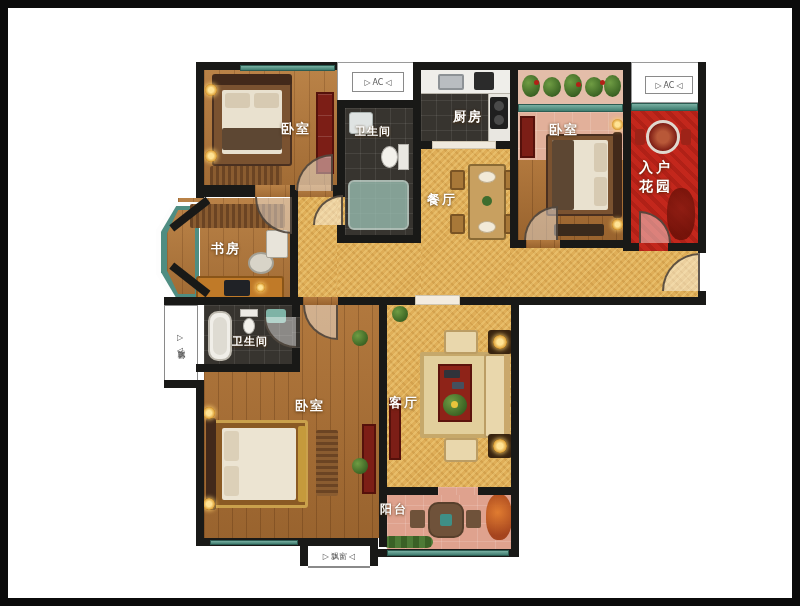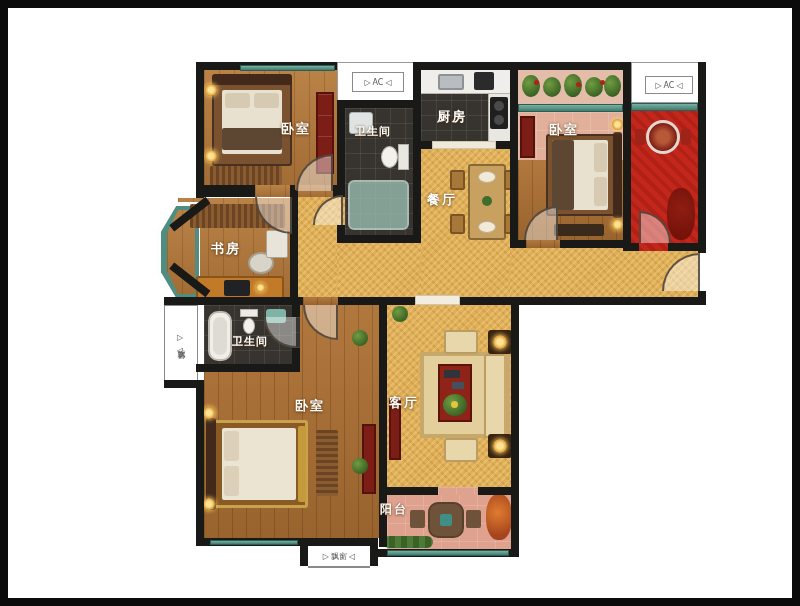--- a/index.html
+++ b/index.html
@@ -269,22 +269,26 @@
       <span>◁</span>
   </div>
   <div class="marker" style="left:310px;top:548px;width:58px;height:16px;border:0;background:transparent;">
     <span>▷</span>
       <span>飘窗</span>
       <span>◁</span>
   </div>
 
   <div class="room-label" style="left:264px;top:120px;">卧室</div>
   <div class="room-label" style="left:341px;top:124px;font-size:11px;letter-spacing:1px;">卫生间</div>
-  <div class="room-label" style="left:420px;top:108px;">厨房</div>
+  <div class="room-label" style="left:436px;top:108px;">厨房</div>
   <div class="room-label" style="left:532px;top:121px;">卧室</div>
+  <div class="room-label" style="left:628px;top:158px;width:56px;font-size:14px;letter-spacing:3px;line-height:19px;">
+    <div>入户</div>
+    <div>花园</div>
+  </div>
   <div class="room-label" style="left:410px;top:191px;">餐厅</div>
   <div class="room-label" style="left:194px;top:240px;">书房</div>
   <div class="room-label" style="left:218px;top:334px;font-size:11px;letter-spacing:1px;">卫生间</div>
   <div class="room-label" style="left:278px;top:397px;">卧室</div>
   <div class="room-label" style="left:372px;top:394px;">客厅</div>
   <div class="room-label" style="left:362px;top:501px;font-size:12px;">阳台</div>
 
   <div class="frame"></div>
 </div>
 

